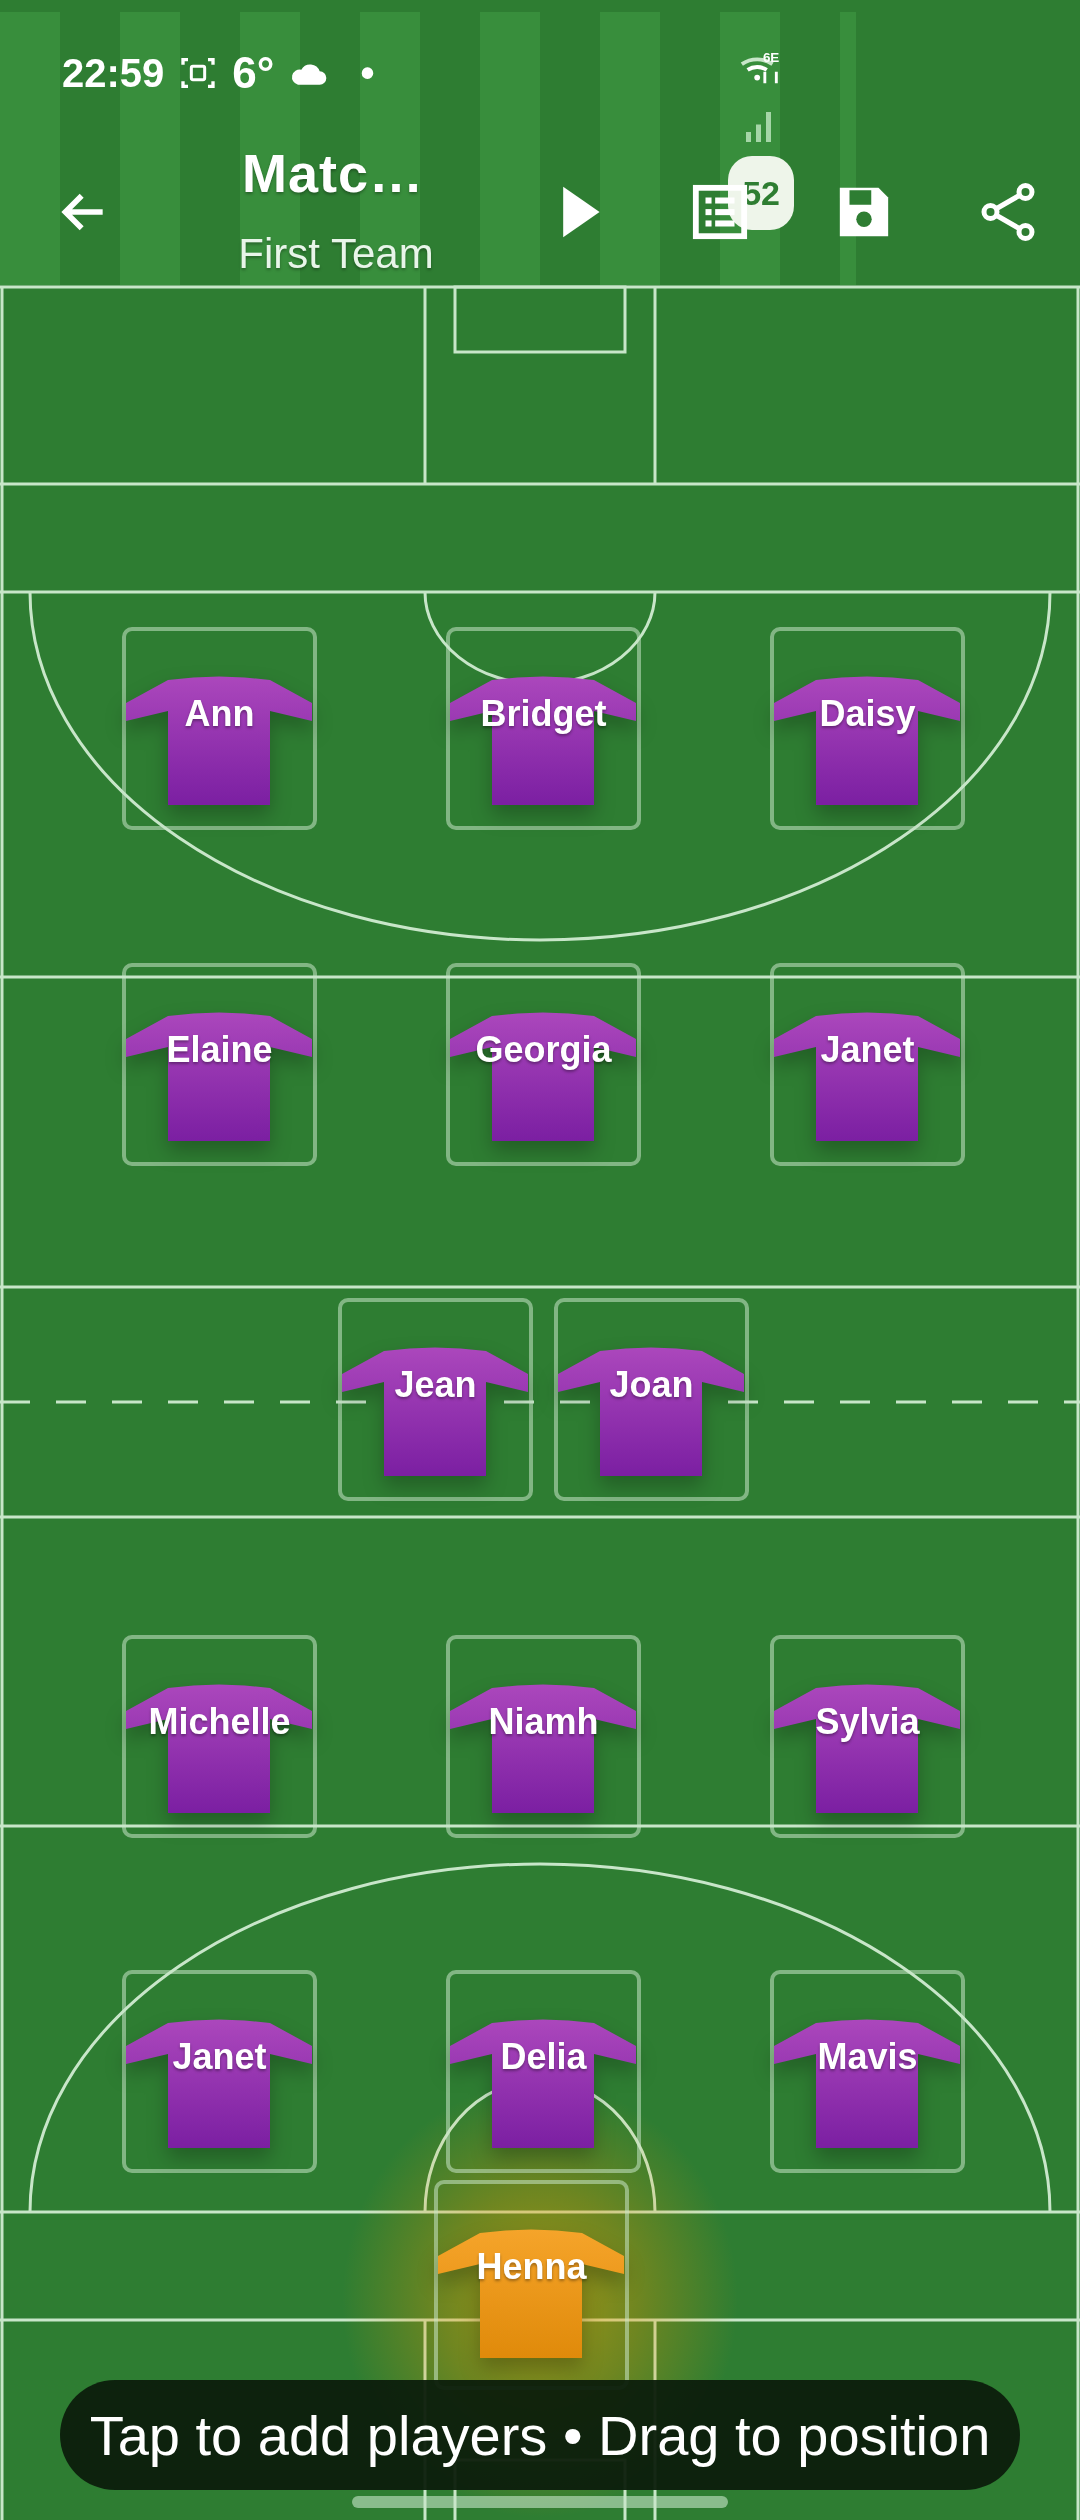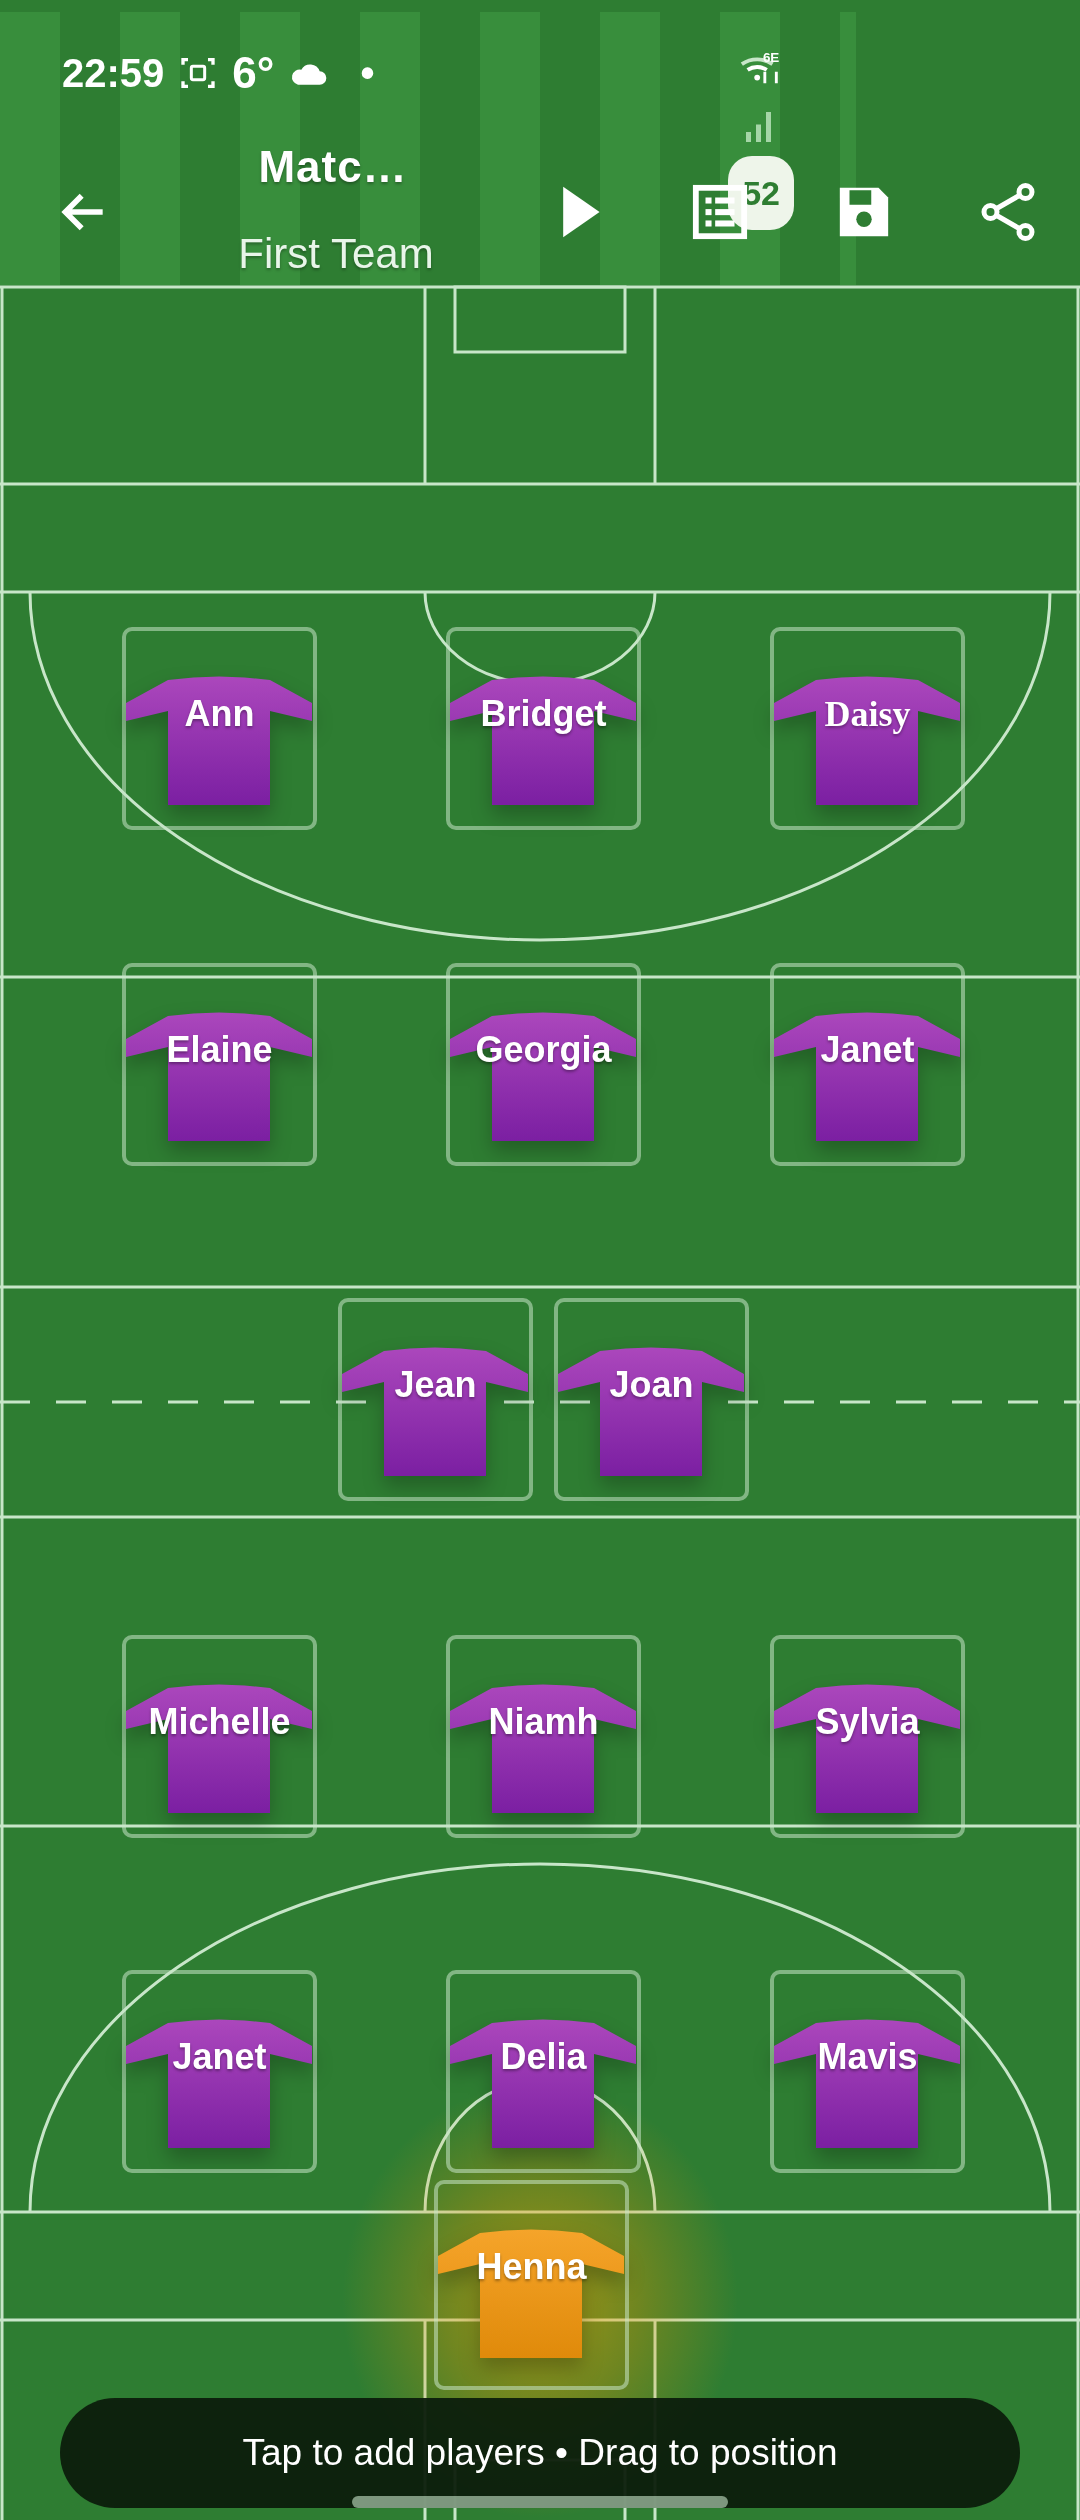--- a/index.html
+++ b/index.html
@@ -3,29 +3,29 @@
 <meta charset="utf-8">
 <style>
   html, body { margin:0; padding:0; }
   body { width:1080px; height:2520px; position:relative; overflow:hidden; font-family:"Liberation Sans", sans-serif; background:#2e7d32; }
   .topbar { position:absolute; left:0; top:12px; width:856px; height:285px;
     background: repeating-linear-gradient(90deg, #388e3c 0px, #388e3c 60px, #2e7d32 60px, #2e7d32 120px); }
   .status { position:absolute; top:36px; left:62px; color:#fff; font-size:40px; font-weight:bold; display:flex; align-items:center; gap:14px; }
   .status-right { position:absolute; top:36px; right:62px; display:flex; align-items:center; gap:14px; color:#fff;flex-direction:column; }
   .battery { background:#eef5ea; color:#2e7d32; font-weight:bold; font-size:34px; border-radius:24px; padding:16px 14px; height:42px; line-height:42px; }
   .header-btn { position:absolute; top:160px; width:80px; height:80px; display:flex; align-items:center; justify-content:center; color:#fff; }
-  .title { position:absolute; left:218px; top:130px; width:230px; text-align:center; color:#fff; font-weight:bold; font-size:44px; letter-spacing:1px; text-shadow:0 2px 3px rgba(0,0,0,.3); }
+  .title { position:absolute; left:218px; top:130px; width:230px; text-align:center; color:#fff; font-weight:bold; font-size:54px; letter-spacing:1px; text-shadow:0 2px 3px rgba(0,0,0,.3); }
   .subtitle { position:absolute; left:218px; top:218px; width:236px; text-align:center; color:#e8f5e9; font-size:42px; text-shadow:0 2px 3px rgba(0,0,0,.3); }
   .pitch { position:absolute; left:0; top:285px; width:1080px; height:2235px; background:#2e7d32; }
   .pitch svg { position:absolute; left:0; top:0; }
   .player { position:absolute; width:195px; height:203px; border:4px solid rgba(200,230,201,.55); border-radius:10px; box-sizing:border-box; }
   .shirt { position:absolute; left:0; top:44px; width:186px; height:130px; filter: drop-shadow(0 10px 10px rgba(0,0,0,.25)); }
   .pname { position:absolute; left:-10px; right:-10px; top:62px; text-align:center; color:#fff; font-weight:bold; font-size:36px; text-shadow:0 2px 3px rgba(0,0,0,.35); }
   .glow { position:absolute; left:340px; top:2080px; width:400px; height:440px; background:radial-gradient(ellipse at center, rgba(255,170,0,.55) 0%, rgba(230,150,0,.35) 35%, rgba(46,125,50,0) 70%); }
-  .toast { position:absolute; left:60px; top:2380px; width:960px; height:110px; border-radius:55px; background:rgba(12,30,12,.95); color:#fff; font-size:37px; display:flex; align-items:center; justify-content:center;margin-top:18px; }
+  .toast { position:absolute; left:60px; top:2380px; width:960px; height:110px; border-radius:55px; background:rgba(12,30,12,.95); color:#fff; font-size:56px; display:flex; align-items:center; justify-content:center; }
   .gesture { position:absolute; left:352px; top:2496px; width:376px; height:12px; border-radius:6px; background:rgba(200,230,201,.6); }
 </style>
 </head>
 <body>
 
 <div class="topbar">
   <div class="status">
     <span>22:59</span>
     <svg width="40" height="40" viewBox="0 0 24 24">
         <path d="M3 7V4h3M18 4h3v3M21 17v3h-3M6 20H3v-3" stroke="#fff" stroke-width="2" fill="none"></path>
@@ -146,21 +146,21 @@
         <defs>
           <linearGradient id="g1" x1="0" y1="0" x2="0" y2="1">
             <stop offset="0" stop-color="#ab47bc"></stop>
             <stop offset="1" stop-color="#7b1fa2"></stop>
           </linearGradient>
         </defs>
         <path d="M42 5 Q93 -2 144 5 L186 28 L186 46 L144 36 L144 130 L42 130 L42 36 L0 46 L0 28 Z" fill="url(#g1)"></path>
       </svg>
       <div class="pname">Bridget</div>
     </div>
-    <div class="player" style="left: 770px; top: 627px; font-family: Liberation Serif, serif;">
+    <div class="player" style="left: 770px; top: 627px;">
       <svg class="shirt" viewBox="0 0 186 130" preserveAspectRatio="none">
         <defs>
           <linearGradient id="g2" x1="0" y1="0" x2="0" y2="1">
             <stop offset="0" stop-color="#ab47bc"></stop>
             <stop offset="1" stop-color="#7b1fa2"></stop>
           </linearGradient>
         </defs>
         <path d="M42 5 Q93 -2 144 5 L186 28 L186 46 L144 36 L144 130 L42 130 L42 36 L0 46 L0 28 Z" fill="url(#g2)"></path>
       </svg>
       <div class="pname">Daisy</div>

